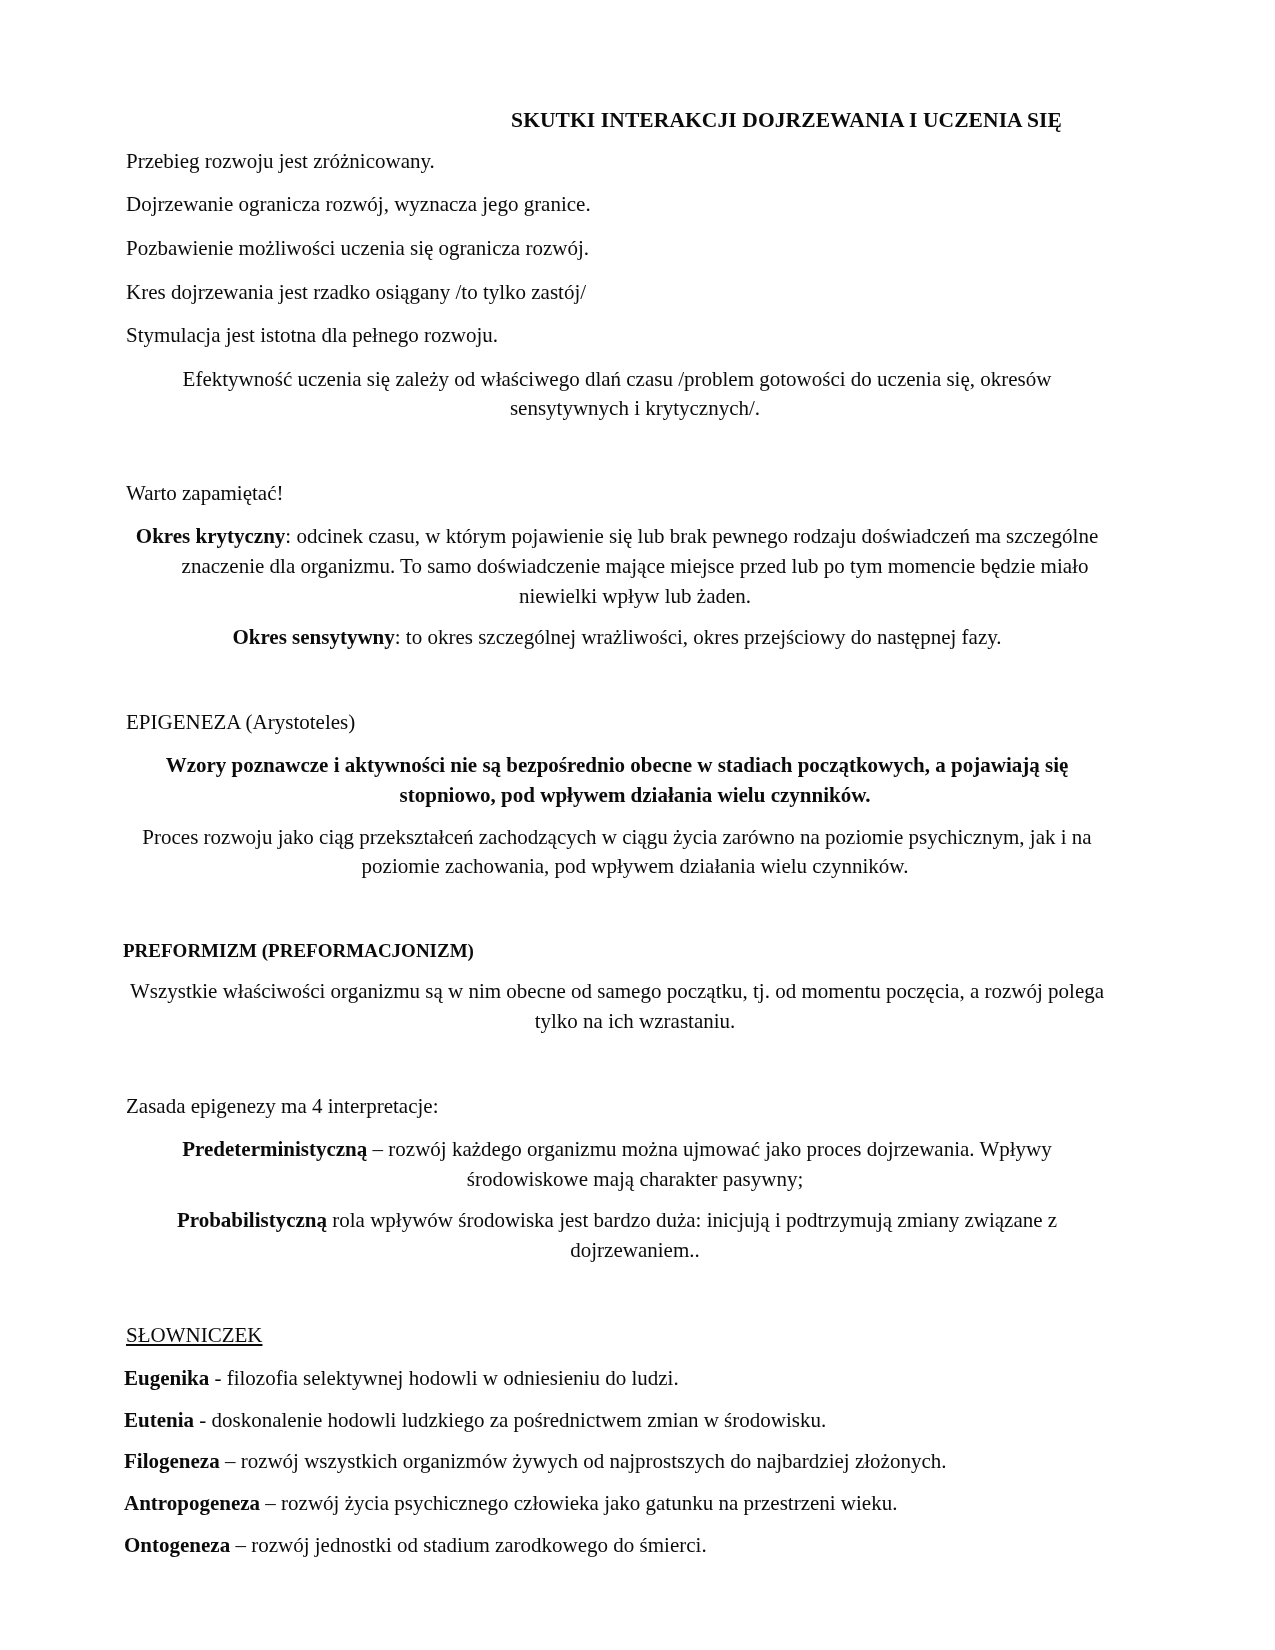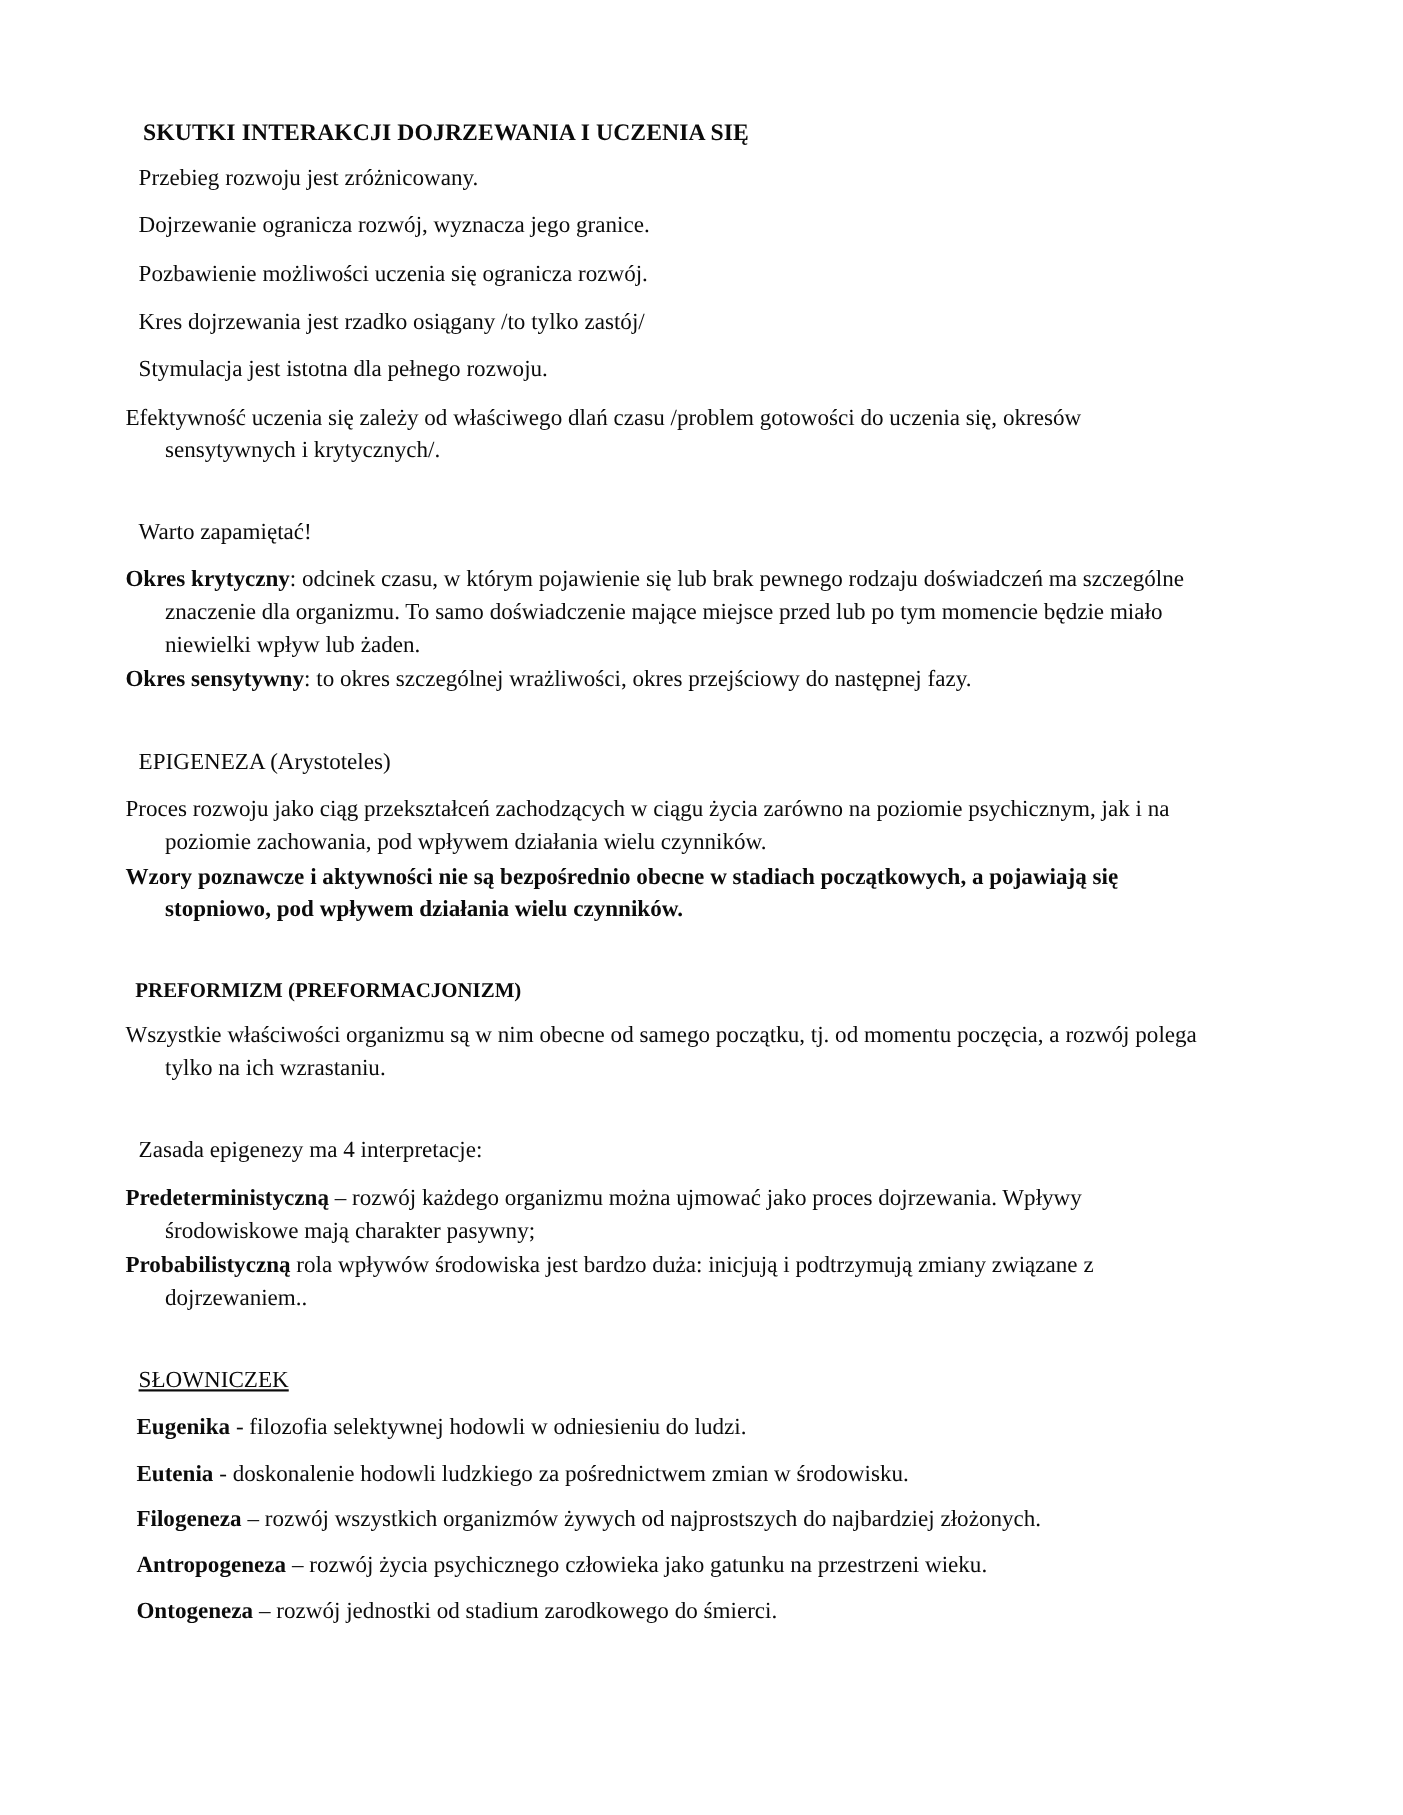--- a/index.html
+++ b/index.html
@@ -31,44 +31,44 @@
     position: absolute;
     left: 112px;
     top: 108px;
     width: 950px;
   }
 
   
   .doc-title {
     font-size: 21.5px;
     font-weight: bold;
-    text-align: left;
+    text-align: right;
     letter-spacing: 0.1px;
     margin: 0 0 6px 0;
     padding-left: 18px;
     line-height: 1.15;
   }
 
   
   .line {
     font-size: 21px;
     line-height: 29.6px;
     margin: 14px;
     text-align: left;
     white-space: pre-wrap;
   }
 
   
   .para {
     font-size: 21px;
     line-height: 29.6px;
-    margin: 2px;
+    margin: 12px;
     padding-left: 36px;
     text-indent: -36px;
-    text-align: left;
+    text-align: center;
   }
 
   .para-wide {
     width: 950px;
   }
 
   .b { font-weight: bold; }
   .gap-md { height: 29px; }
   .gap-lg { height: 31px; }
 
@@ -115,22 +115,22 @@
 
     <p class="line">Warto zapamiętać!</p>
 
     <p class="para para-wide"><span class="b">Okres krytyczny</span><span>: </span><span>odcinek czasu, w którym pojawienie się lub brak pewnego rodzaju doświadczeń ma szczególne znaczenie dla organizmu. To samo doświadczenie mające miejsce przed lub po tym momencie będzie miało niewielki wpływ lub żaden.</span></p>
 
     <p class="para para-wide"><span class="b">Okres sensytywny</span><span>: </span><span>to okres szczególnej wrażliwości, okres przejściowy do następnej fazy.</span></p>
 
     <div class="gap-md"></div>
 
     <p class="line">EPIGENEZA (Arystoteles)</p>
+    <p class="para para-wide b">Wzory poznawcze i aktywności nie są bezpośrednio obecne w stadiach początkowych, a pojawiają się  stopniowo, pod wpływem działania wielu czynników.</p>
     <p class="para para-wide">Proces rozwoju jako ciąg przekształceń zachodzących w ciągu życia zarówno na poziomie psychicznym, jak i na poziomie zachowania, pod wpływem działania wielu czynników.</p>
-    <p class="para para-wide b">Wzory poznawcze i aktywności nie są bezpośrednio obecne w stadiach początkowych, a pojawiają się  stopniowo, pod wpływem działania wielu czynników.</p>
 
     <div class="gap-lg"></div>
 
     <p class="heading-bold">PREFORMIZM (PREFORMACJONIZM)</p>
     <p class="para para-wide">Wszystkie właściwości organizmu są w nim obecne od samego początku, tj. od momentu poczęcia, a rozwój polega tylko na ich wzrastaniu.</p>
 
     <div class="gap-md"></div>
 
     <p class="line">Zasada epigenezy ma 4 interpretacje:</p>
 

